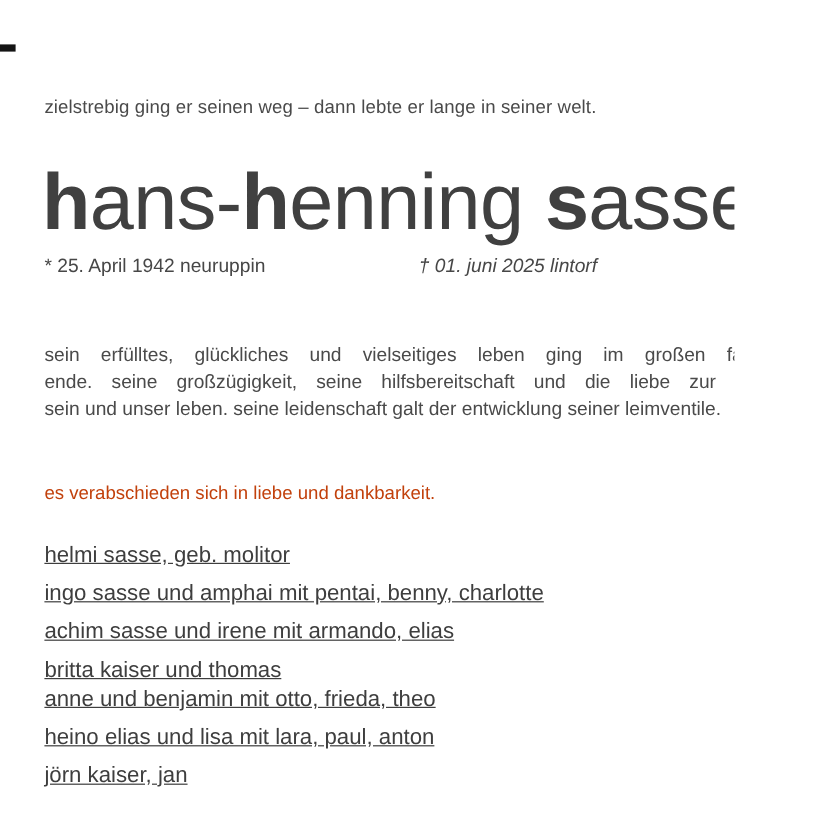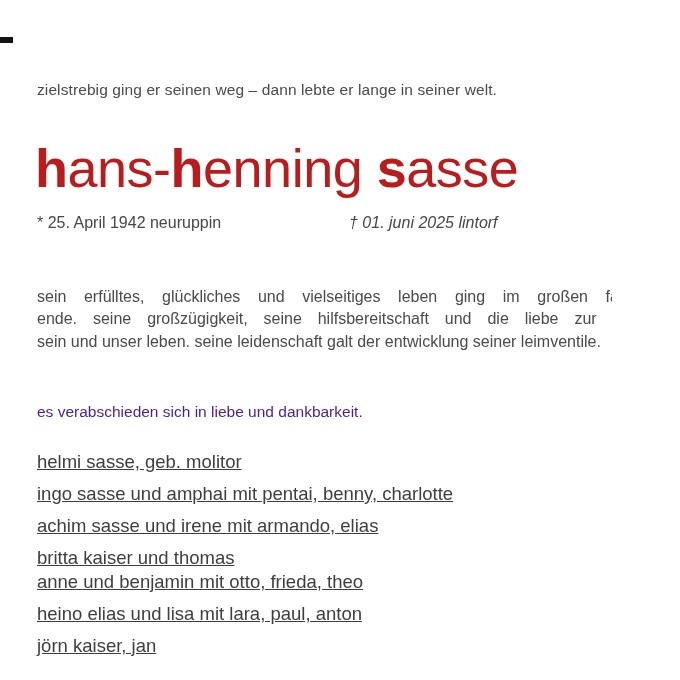--- a/index.html
+++ b/index.html
@@ -15,36 +15,36 @@
     position:absolute; left:0; top:37px; width:13px; height:6px;
     background:#141414;
   }
   .epigraph {
     position:absolute; left:37px; top:80px;
     font-size:15.5px; line-height:20px; color:#4a4a4a;
     letter-spacing:0.1px; white-space:nowrap;
   }
   .title {
     position:absolute; left:35px; top:141px;
-    font-size:54px; line-height:54px; letter-spacing:-0.5px;
-    font-weight:400; color:#b91c1c; white-space:nowrap;
+    font-size:66px; line-height:54px; letter-spacing:-0.5px;
+    font-weight:400; color:#404040; white-space:nowrap;
   }
   .title .seg-bold { font-weight:700; }
   .dates { position:absolute; left:0; top:213px; width:680px;
     font-size:16px; line-height:20px; color:#474747; }
   .dates .birth { position:absolute; left:37px; white-space:nowrap; }
   .dates .death { position:absolute; left:349px; white-space:nowrap;font-style:italic; }
   .obit {
     position:absolute; left:37px; top:286px; width:692px;
     font-size:16px; line-height:22.4px; color:#4a4a4a;
   }
   .obit .line.just { text-align:justify; text-align-last:justify; }
   .farewell {
     position:absolute; left:37px; top:402px;
-    font-size:15.5px; line-height:20px; color:#4c1d95; white-space:nowrap;
+    font-size:15.5px; line-height:20px; color:#c2410c; white-space:nowrap;
   }
   .mourners {
     position:absolute; left:37px; top:450px;
     font-size:18.5px; line-height:24px; color:#3e3e3e;
   }
   .mourners .group { margin-bottom:8px; }
   .mourners .mourner-line { white-space:nowrap;text-decoration:underline; }
 </style>
 </head>
 <body>

